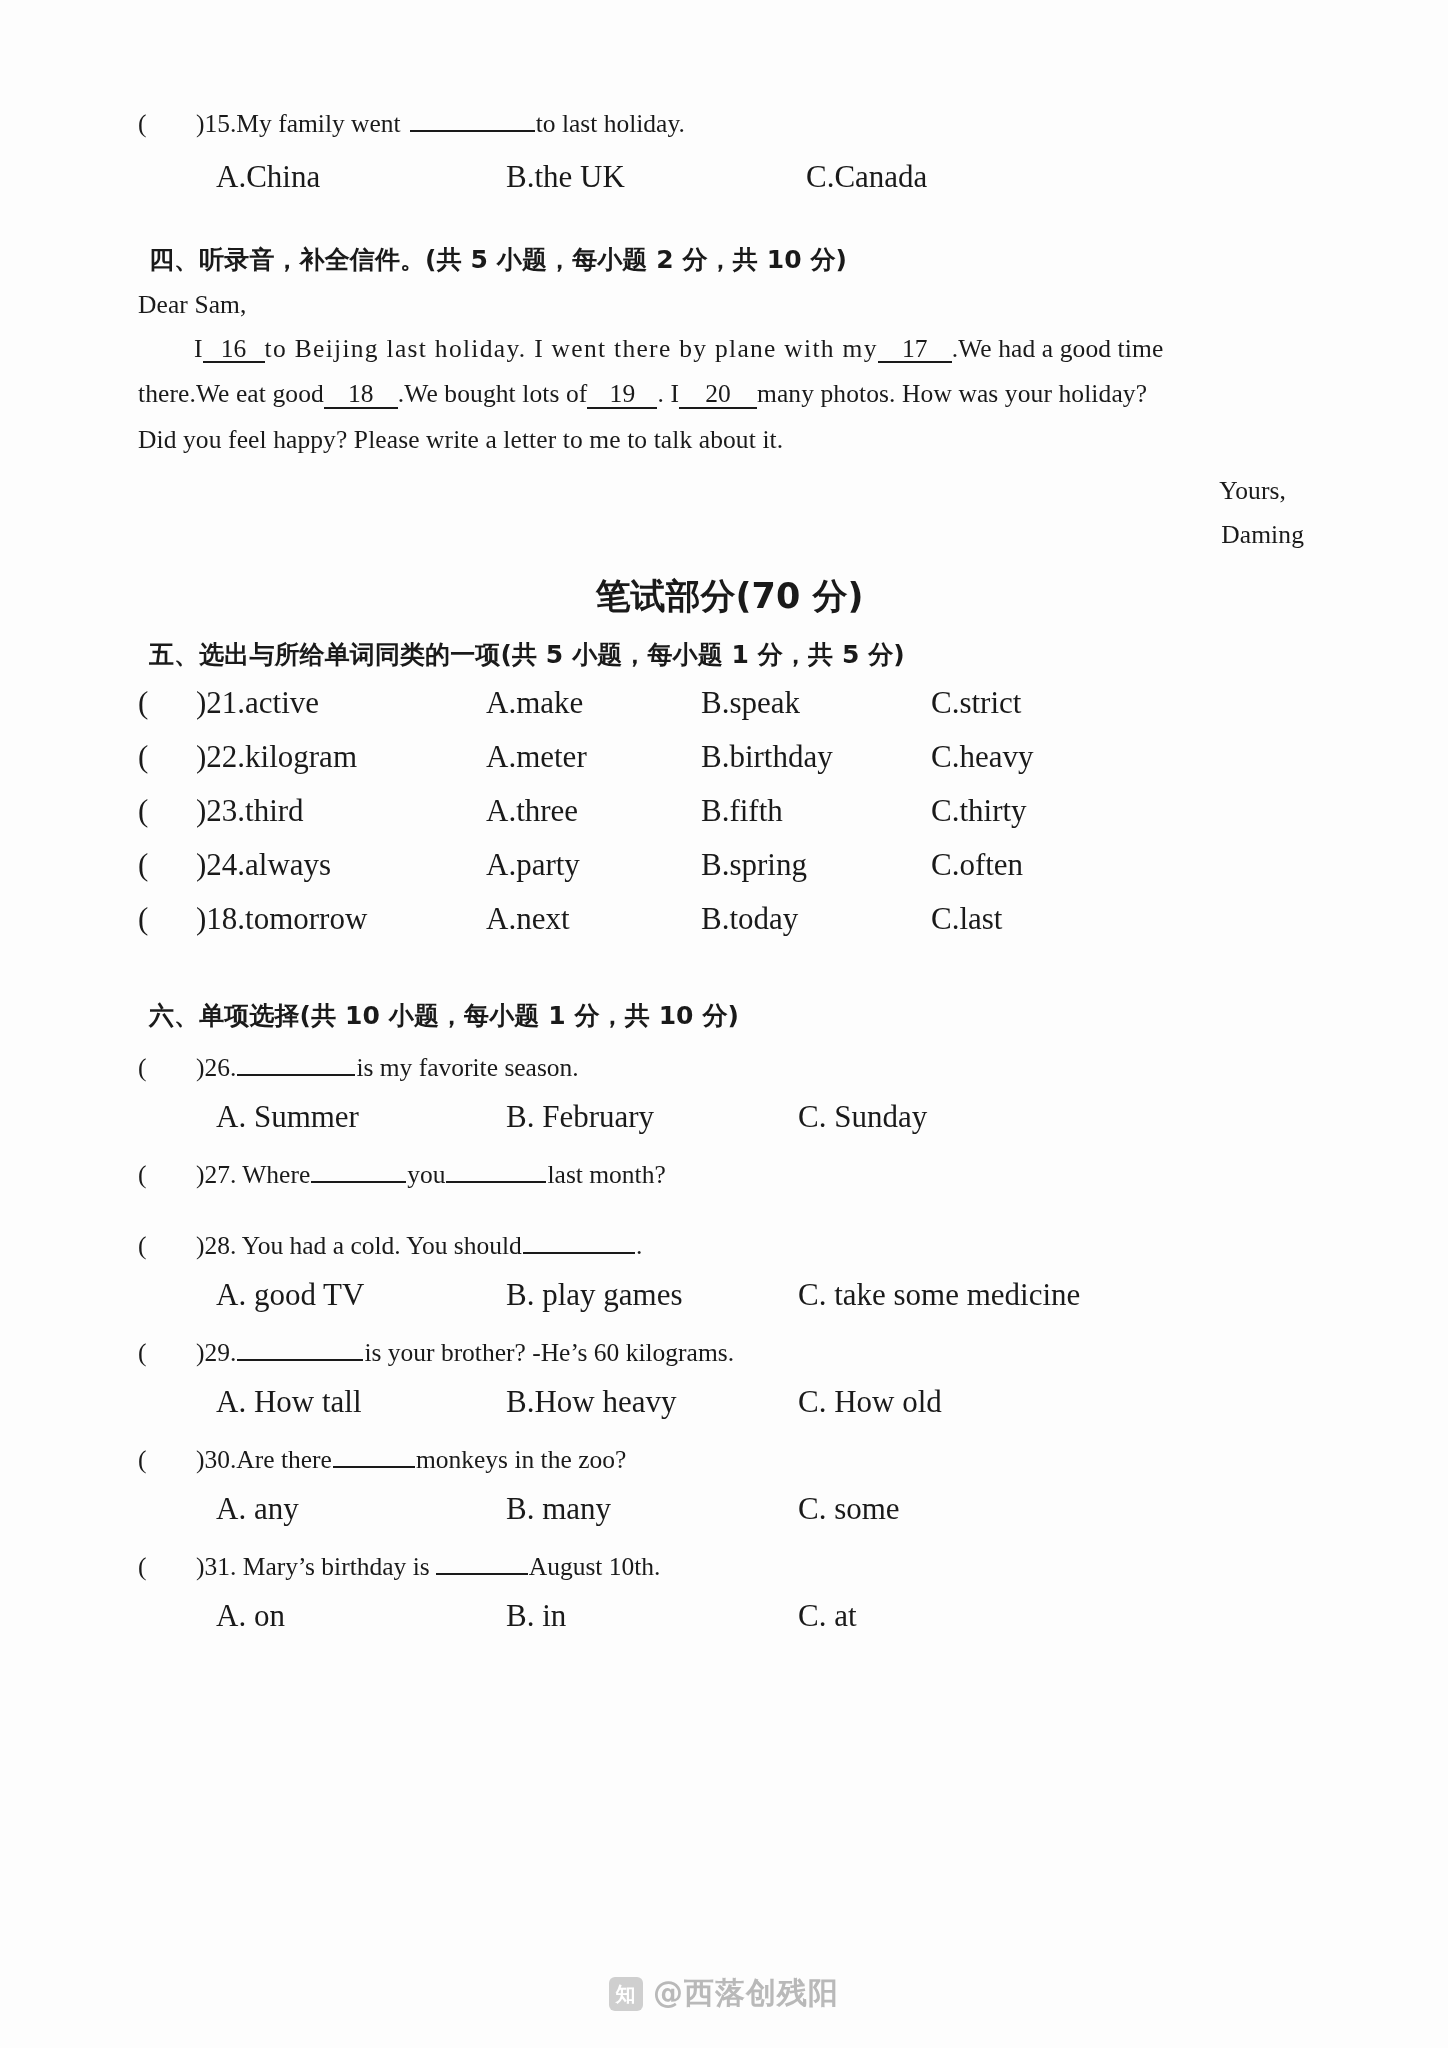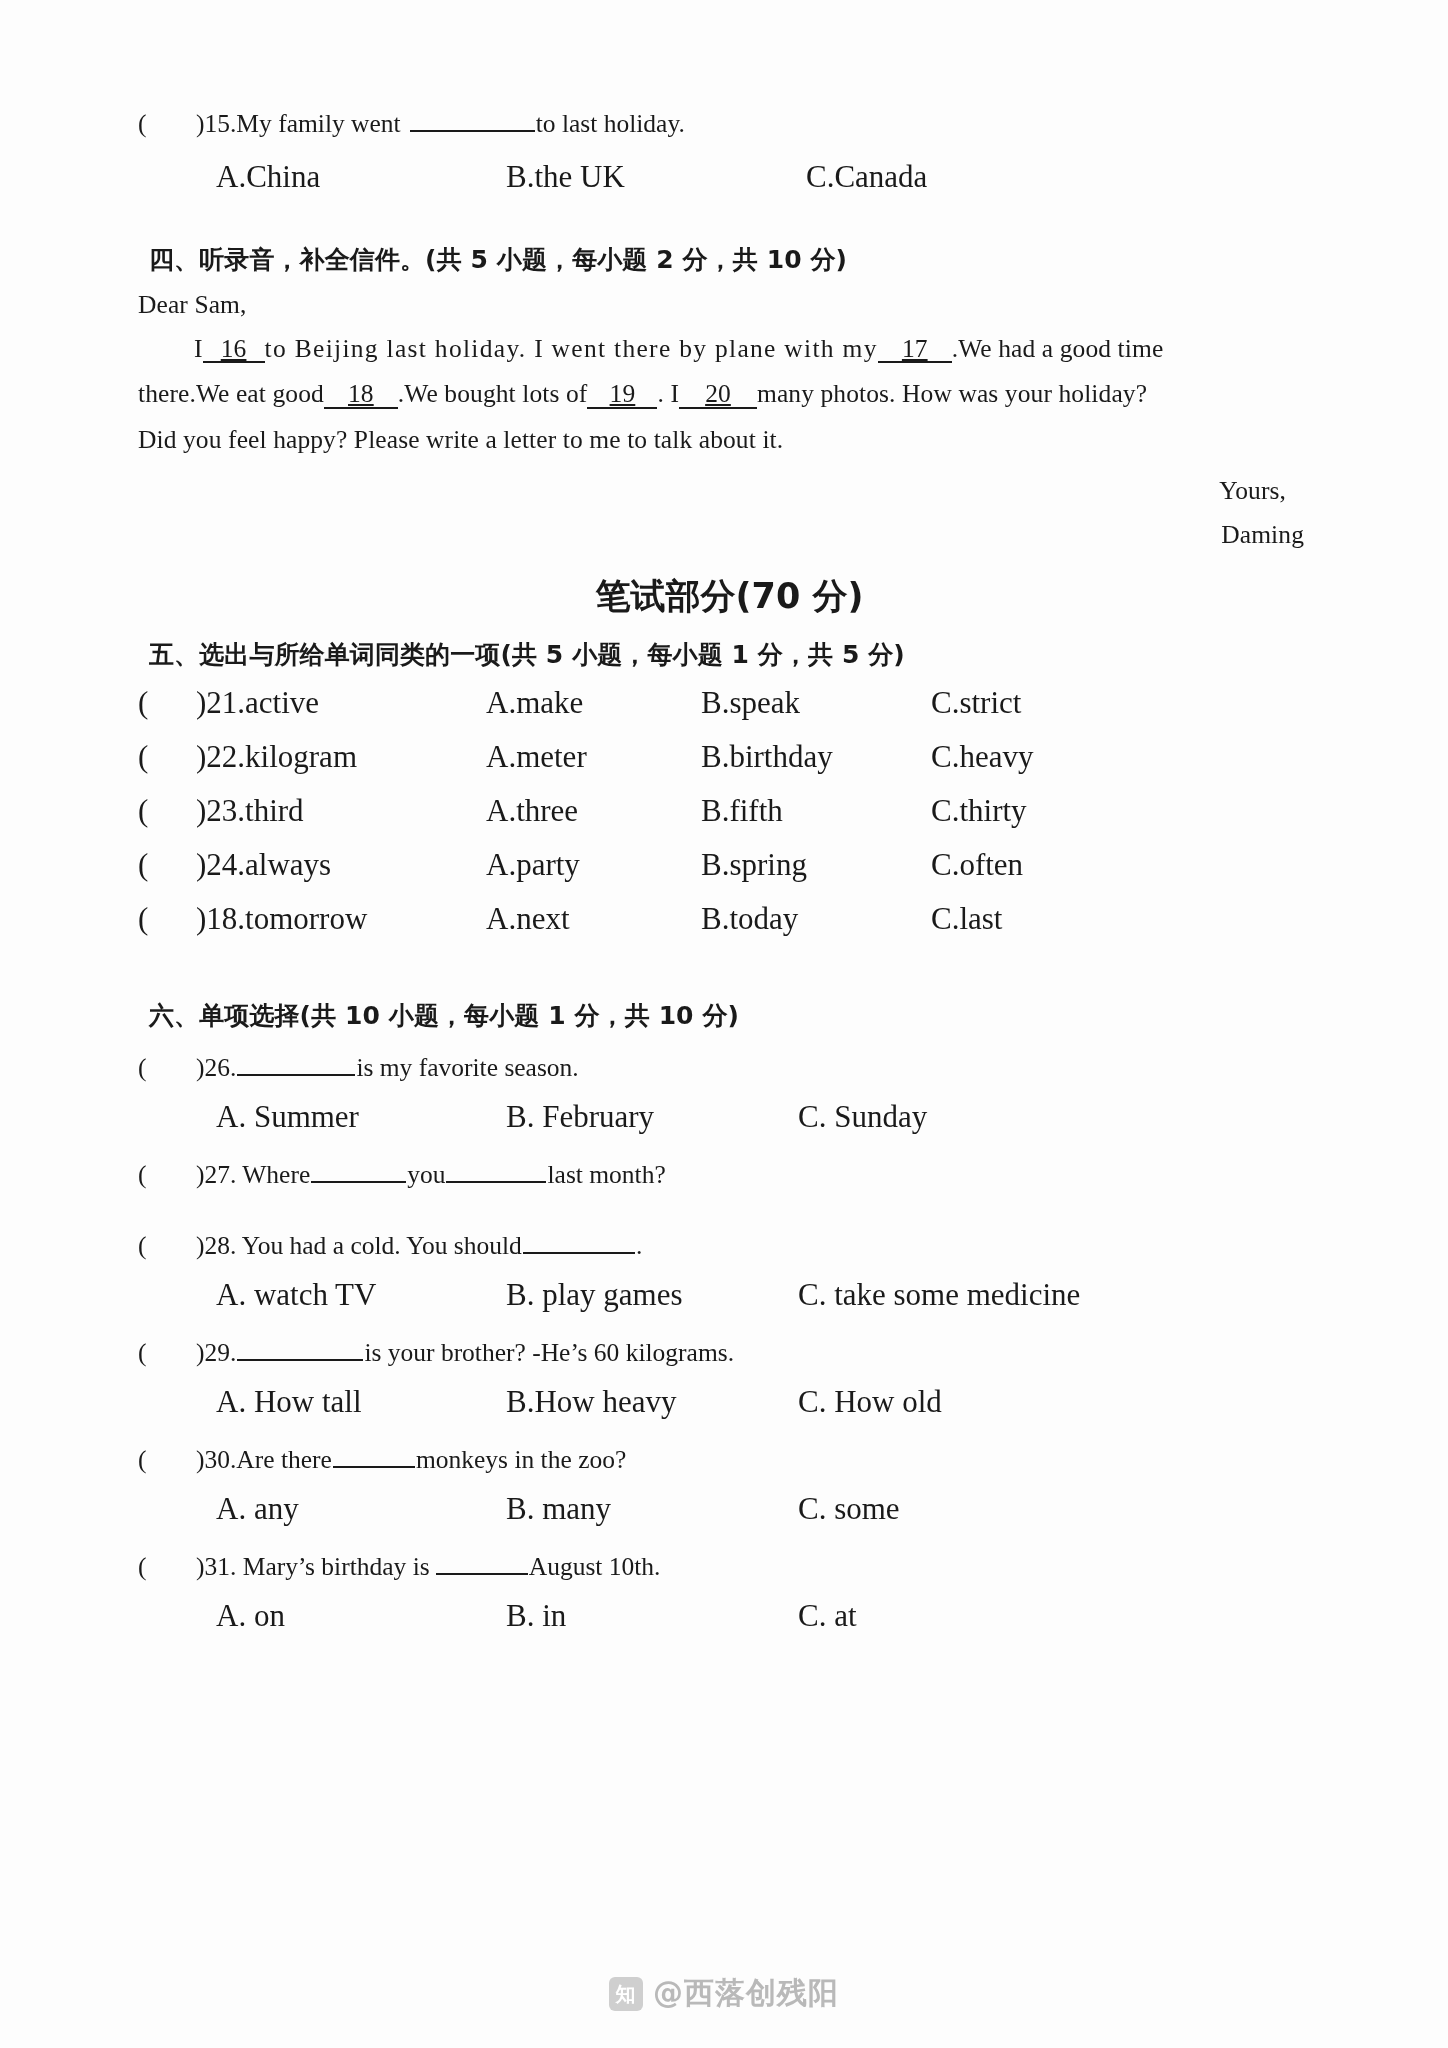--- a/index.html
+++ b/index.html
@@ -44,21 +44,20 @@
     vertical-align: baseline;
     height: 1.02em;
     margin: 0 1px;
   }
   .blank-num {
     display: inline-block;
     border-bottom: 2px solid #1a1a1a;
     text-align: center;
     vertical-align: baseline;
     padding: 0 2px;
-    text-decoration: underline;
   }
   .paren {
     display: inline-block;
     width: 58px;
   }
   
   .q-row {
     display: flex;
     align-items: baseline;
     font-size: 25.5px;
@@ -243,21 +242,21 @@
   <div style="height:20px"></div>
 
   <div class="q-row">
     <span class="paren">(</span>
     <span>)28. You had a cold. You should</span>
       <span class="blank" style="width:112px"></span>
       <span>.</span>
   </div>
   <div style="height:16px"></div>
   <div class="opt-row indent-opt">
-    <span class="col-stem">A. watch TV</span>
+    <span class="col-stem">A. good TV</span>
     <span style="width:292px">B. play games</span>
     <span>C. take some medicine</span>
   </div>
 
   <div style="height:20px"></div>
 
   <div class="q-row">
     <span class="paren">(</span>
     <span>)29.</span>
       <span class="blank" style="width:126px"></span>

